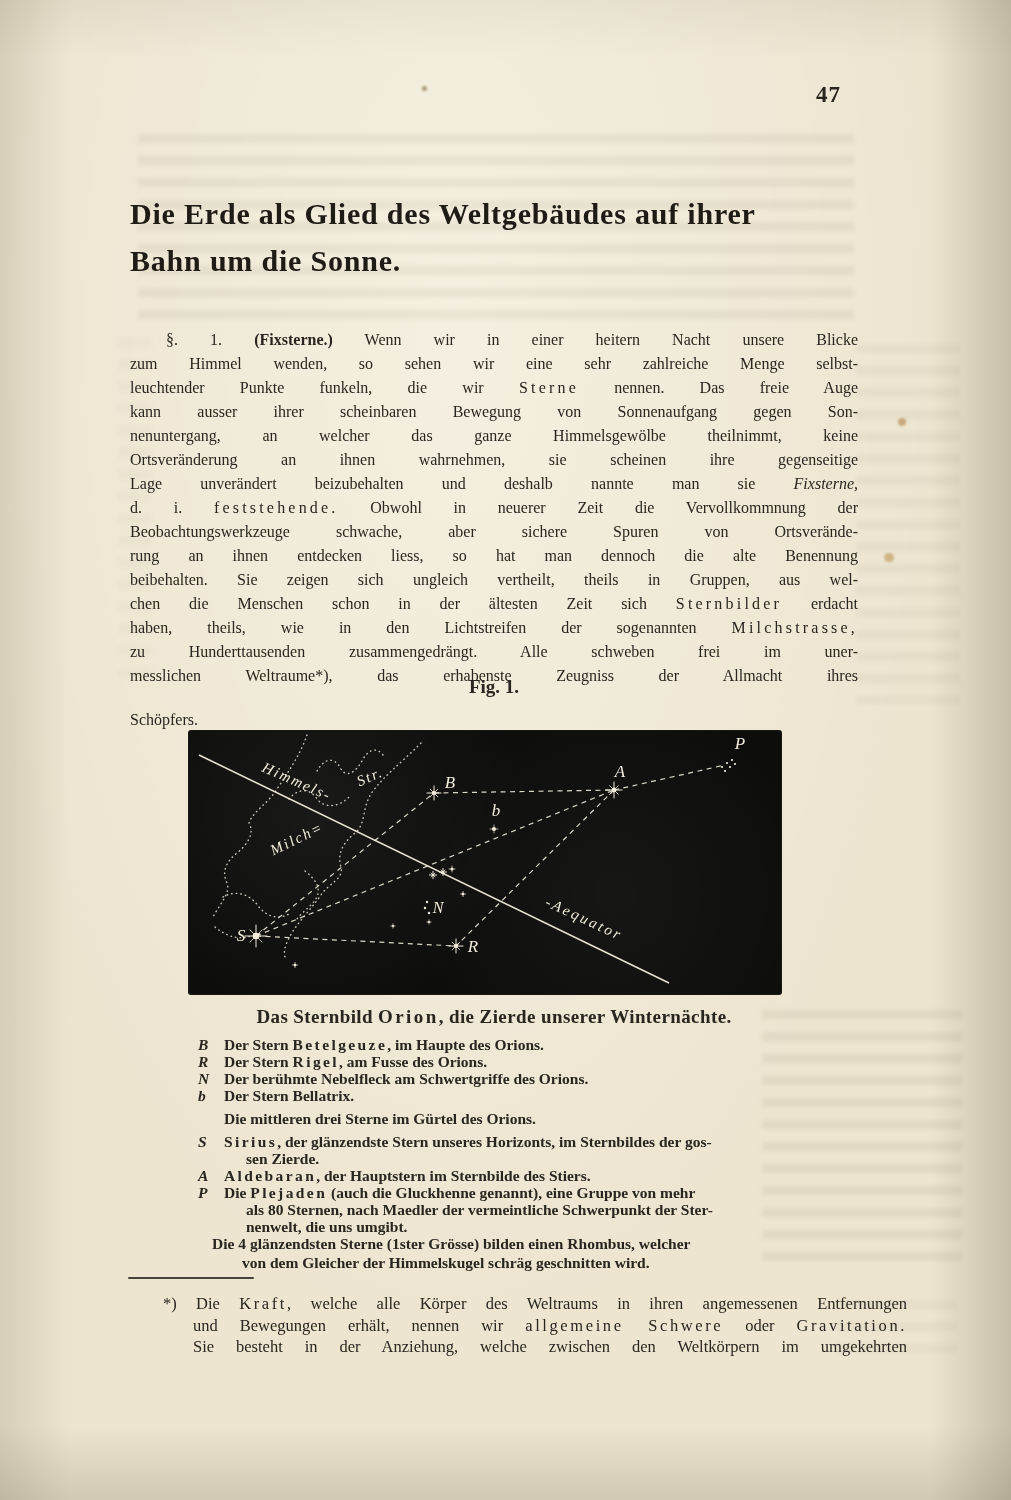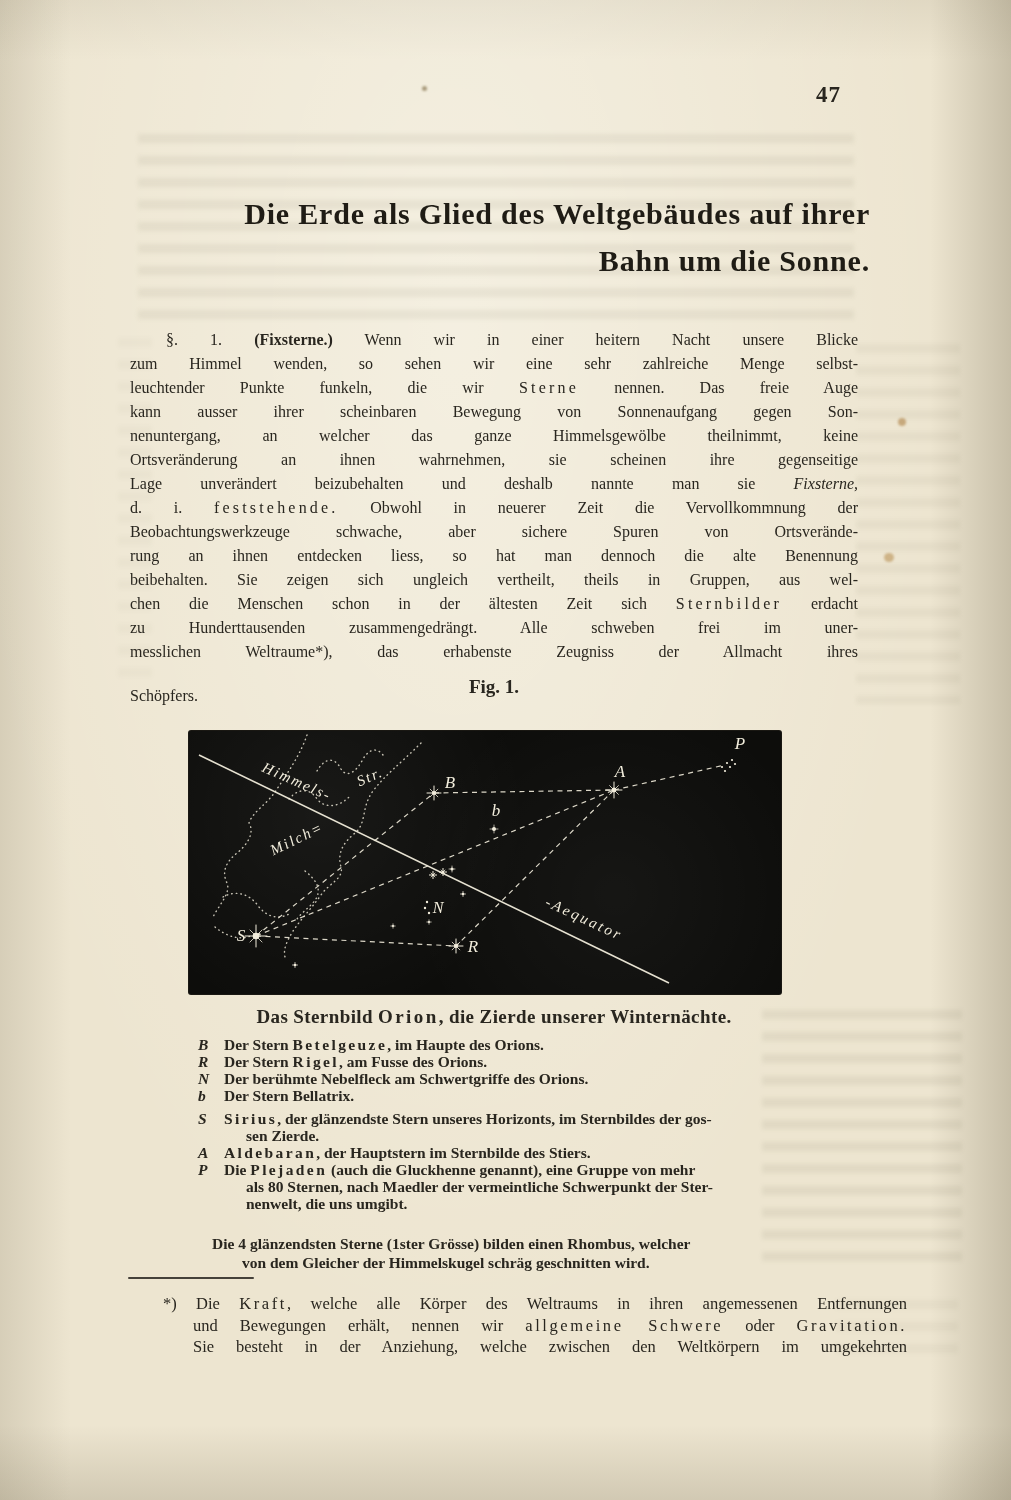--- a/index.html
+++ b/index.html
@@ -18,21 +18,21 @@
     position:absolute; pointer-events:none;
     background:repeating-linear-gradient(to bottom,
       rgba(0,0,0,0) 0px, rgba(0,0,0,0) 6px,
       rgba(118,114,88,0.16) 10px, rgba(118,114,88,0.16) 15px,
       rgba(0,0,0,0) 19px, rgba(0,0,0,0) 22px);
     filter:blur(2px);
   }
   .fox{position:absolute; border-radius:50%; filter:blur(1px); pointer-events:none;}
   
   .pagenum{font-size:23px; font-weight:bold; letter-spacing:1px;text-align:center;}
-  .title{left:142px; width:728px; text-align:right; font-weight:bold;
+  .title{left:130px; width:728px; text-align:left; font-weight:bold;
          font-size:30px; line-height:47px; letter-spacing:0.8px; color:#1f1c15;}
   
   .para{left:130px; width:728px; font-size:16px; line-height:24px;}
   .pline{text-align:justify; text-align-last:justify; height:24px; white-space:normal;}
   .pline.indent{padding-left:36px;}
   .pline.last{text-align-last:left;margin-top:20px;}
   .b{font-weight:bold;}
   .i{font-style:italic;}
   .sp{letter-spacing:3.2px;}
   
@@ -92,20 +92,21 @@
       <div class="pline"><span>leuchtender Punkte funkeln, die wir </span><span class="sp">Sterne</span><span> nennen. Das freie Auge</span></div>
       <div class="pline"><span>kann ausser ihrer scheinbaren Bewegung von Sonnenaufgang gegen Son-</span></div>
       <div class="pline"><span>nenuntergang, an welcher das ganze Himmelsgewölbe theilnimmt, keine</span></div>
       <div class="pline"><span>Ortsveränderung an ihnen wahrnehmen, sie scheinen ihre gegenseitige</span></div>
       <div class="pline"><span>Lage unverändert beizubehalten und deshalb nannte man sie </span><span class="i">Fixsterne,</span></div>
       <div class="pline"><span>d. i. </span><span class="sp">feststehende.</span><span> Obwohl in neuerer Zeit die Vervollkommnung der</span></div>
       <div class="pline"><span>Beobachtungswerkzeuge schwache, aber sichere Spuren von Ortsverände-</span></div>
       <div class="pline"><span>rung an ihnen entdecken liess, so hat man dennoch die alte Benennung</span></div>
       <div class="pline"><span>beibehalten. Sie zeigen sich ungleich vertheilt, theils in Gruppen, aus wel-</span></div>
       <div class="pline"><span>chen die Menschen schon in der ältesten Zeit sich </span><span class="sp">Sternbilder</span><span> erdacht</span></div>
+      <div class="pline"><span>haben, theils, wie in den Lichtstreifen der sogenannten </span><span class="sp">Milchstrasse,</span></div>
       <div class="pline"><span>zu Hunderttausenden zusammengedrängt. Alle schweben frei im uner-</span></div>
       <div class="pline"><span>messlichen Weltraume*), das erhabenste Zeugniss der Allmacht ihres</span></div>
       <div class="pline last"><span>Schöpfers.</span></div>
     </div>
 
   <div class="abs figcap" style="top:676px;">Fig. 1.</div>
 
   <div class="abs figure">
     <svg id="figsvg" viewBox="0 0 592 263">
         <path d="M232,12 C210,34 196,44 184,60 C172,76 178,92 166,102 C154,112 148,122 152,136 C155,148 140,152 132,164 C122,178 112,188 104,200 C98,210 94,218 96,226" fill="none" stroke="#f2eddc" stroke-width="1.4" stroke-dasharray="0.6 4" stroke-linecap="round" opacity="0.8"></path>
@@ -206,20 +207,23 @@
       </div>
       <div class="leg-item">
         <span class="leg-key">N</span>
         <div class="leg-line first"><span>Der berühmte Nebelfleck am Schwertgriffe des Orions.</span></div>
       </div>
       <div class="leg-item">
         <span class="leg-key">b</span>
         <div class="leg-line first"><span>Der Stern Bellatrix.</span></div>
       </div>
       <div class="leg-item gap">
+        <div class="leg-line first"><span>Die mittleren drei Sterne im Gürtel des Orions.</span></div>
+      </div>
+      <div class="leg-item gap">
         <span class="leg-key">S</span>
         <div class="leg-line first"><span class="sp">Sirius</span><span>, der glänzendste Stern unseres Horizonts, im Sternbildes der gos-</span></div>
         <div class="leg-line cont"><span>sen Zierde.</span></div>
       </div>
       <div class="leg-item">
         <span class="leg-key">A</span>
         <div class="leg-line first"><span class="sp">Aldebaran</span><span>, der Hauptstern im Sternbilde des Stiers.</span></div>
       </div>
       <div class="leg-item">
         <span class="leg-key">P</span>

